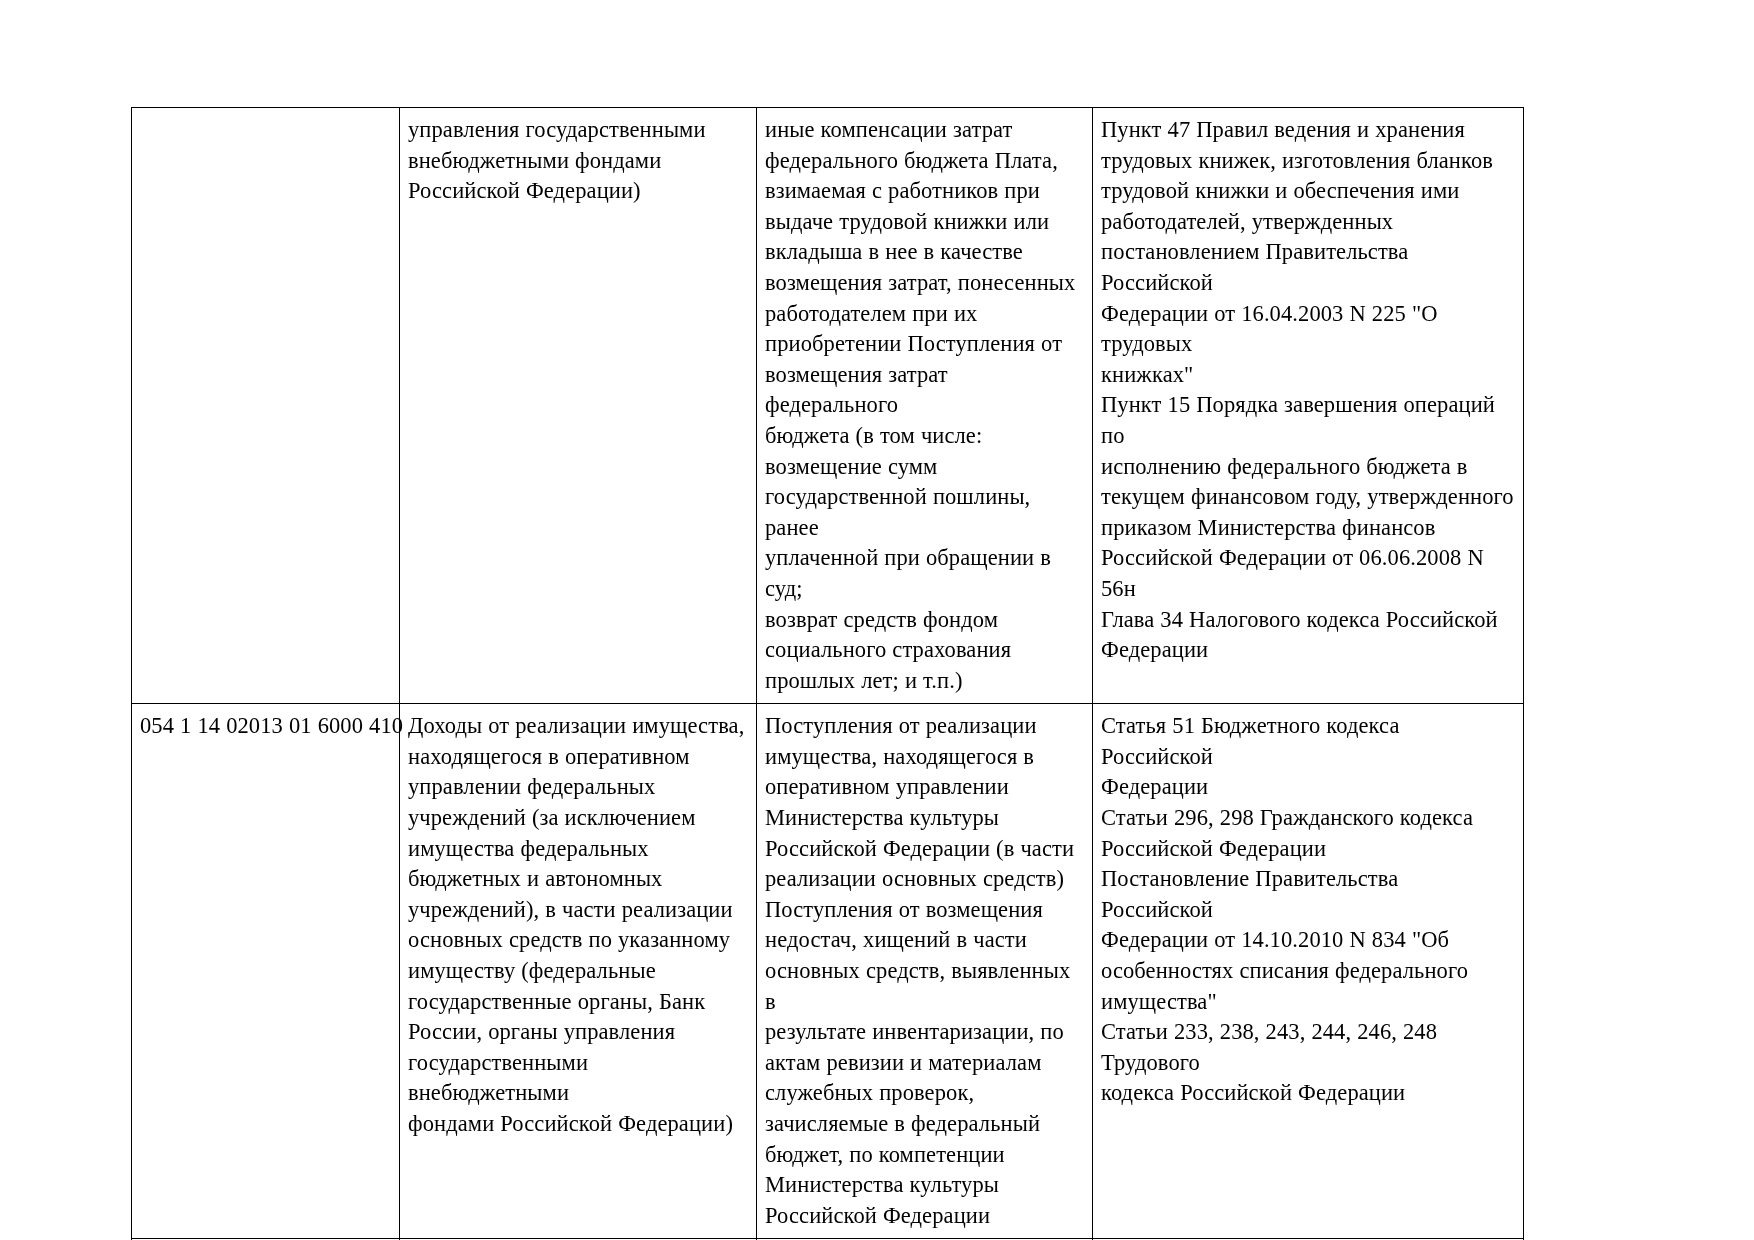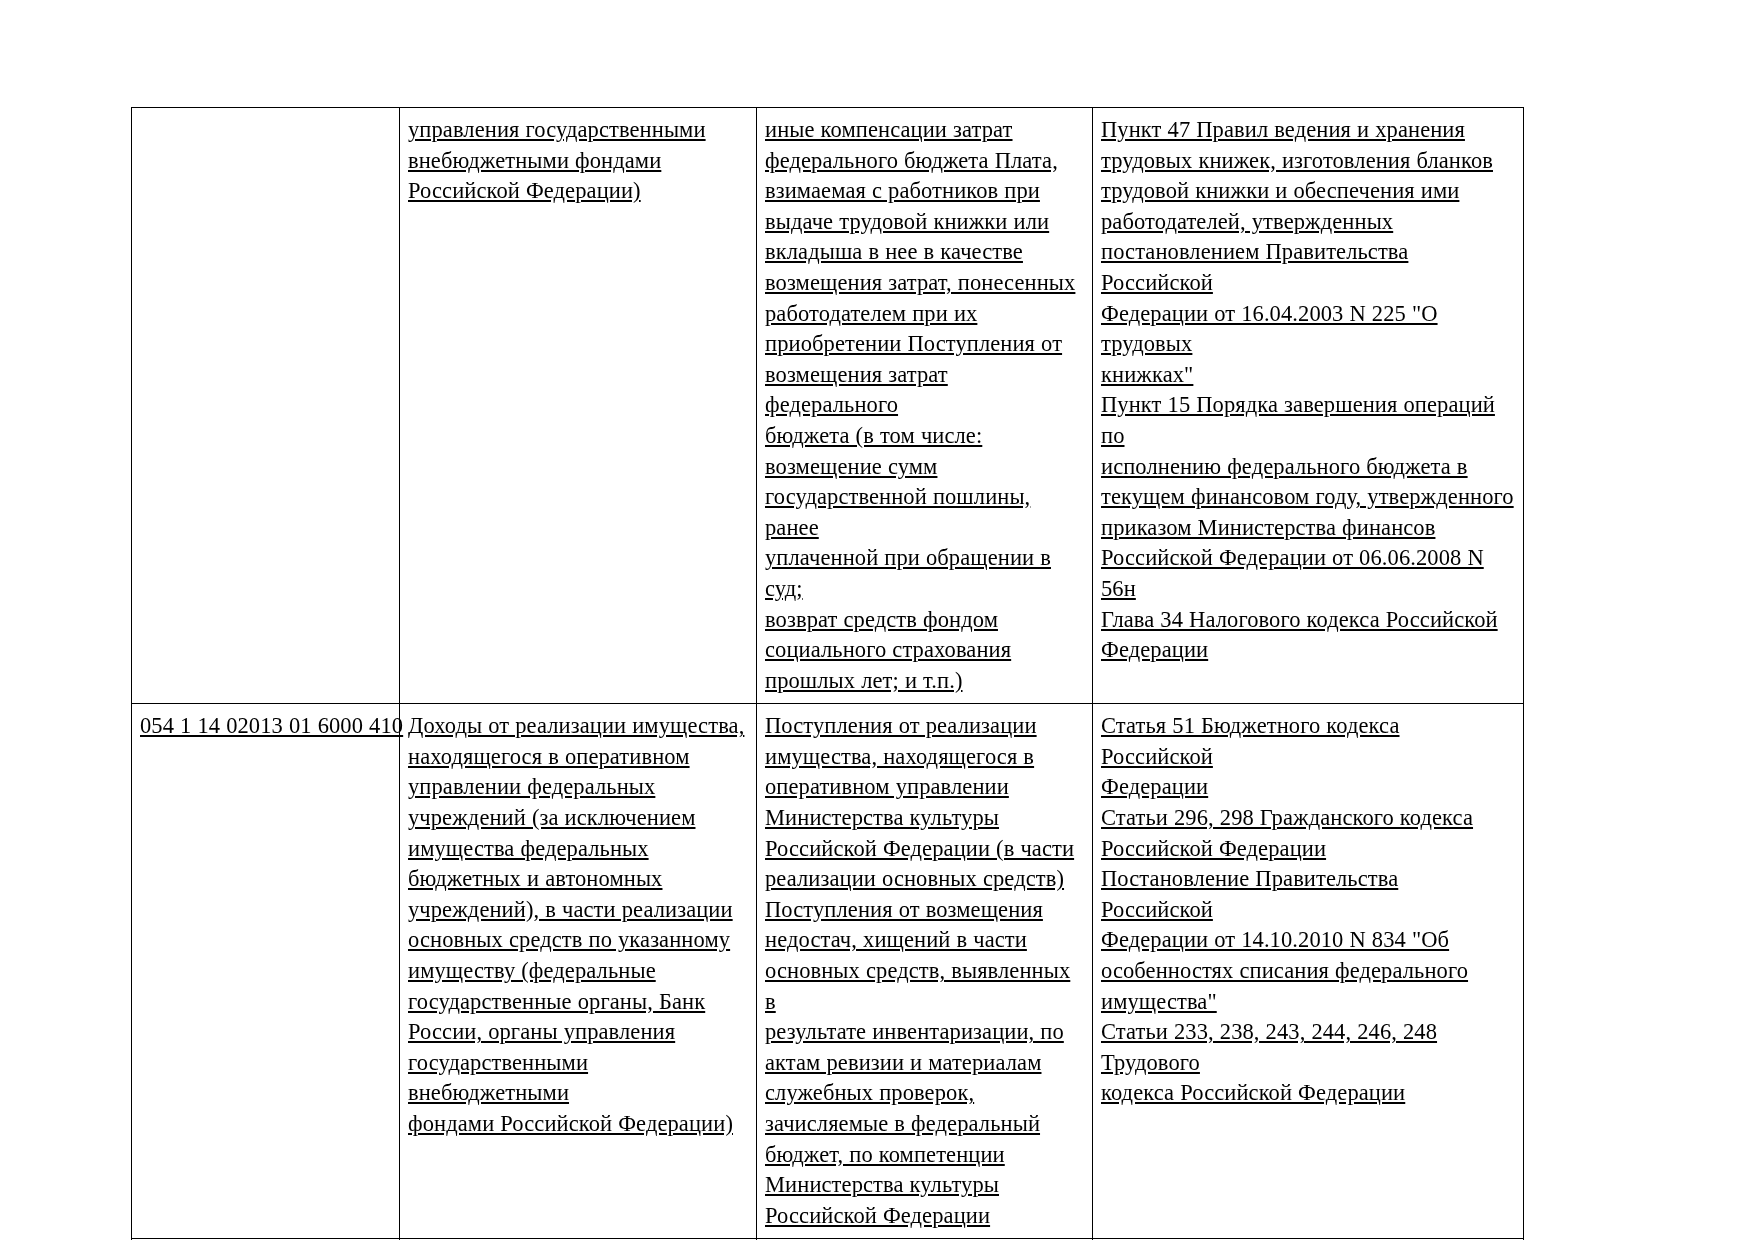--- a/index.html
+++ b/index.html
@@ -34,21 +34,20 @@
     border: 1px solid #000000;
     vertical-align: top;
     padding: 7px 9px 7px 8px;
     font-size: 22.5px;
     line-height: 30.6px;
     font-family: "Liberation Serif", "DejaVu Serif", serif;
     letter-spacing: 0.1px;
     word-spacing: 0.3px;
     hyphens: none;
     text-align: left;
-    text-decoration: underline;
   }
   col.c-code   { width: 268px; }
   col.c-name   { width: 357px; }
   col.c-desc   { width: 336px; }
   col.c-legal  { width: 431px; }
 
   .cell-text {
     display: block;
     white-space: pre-line;
     margin: 0;

